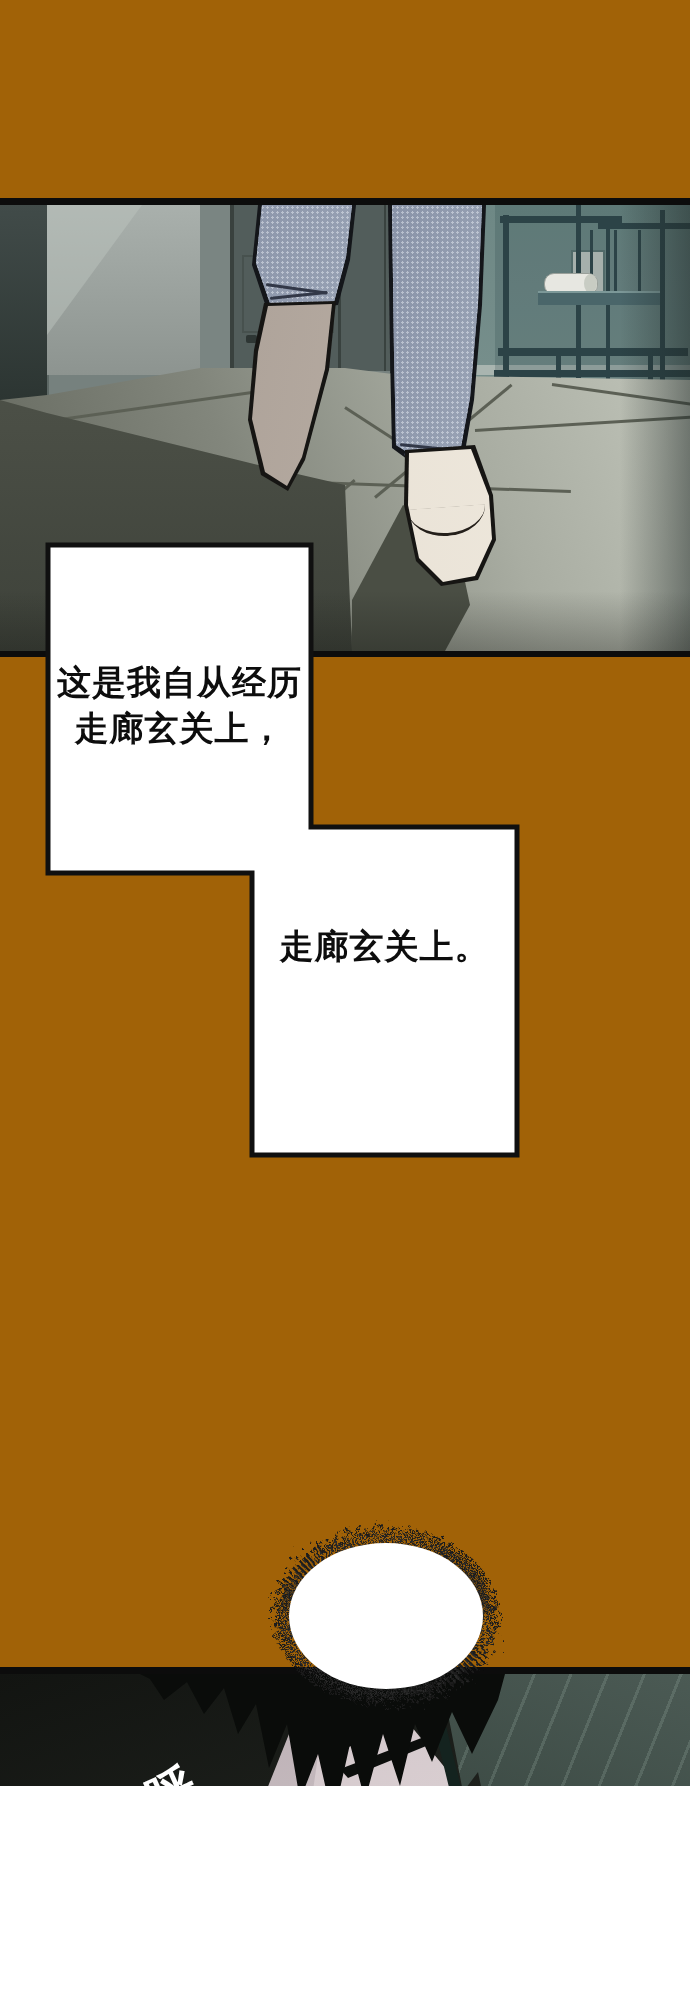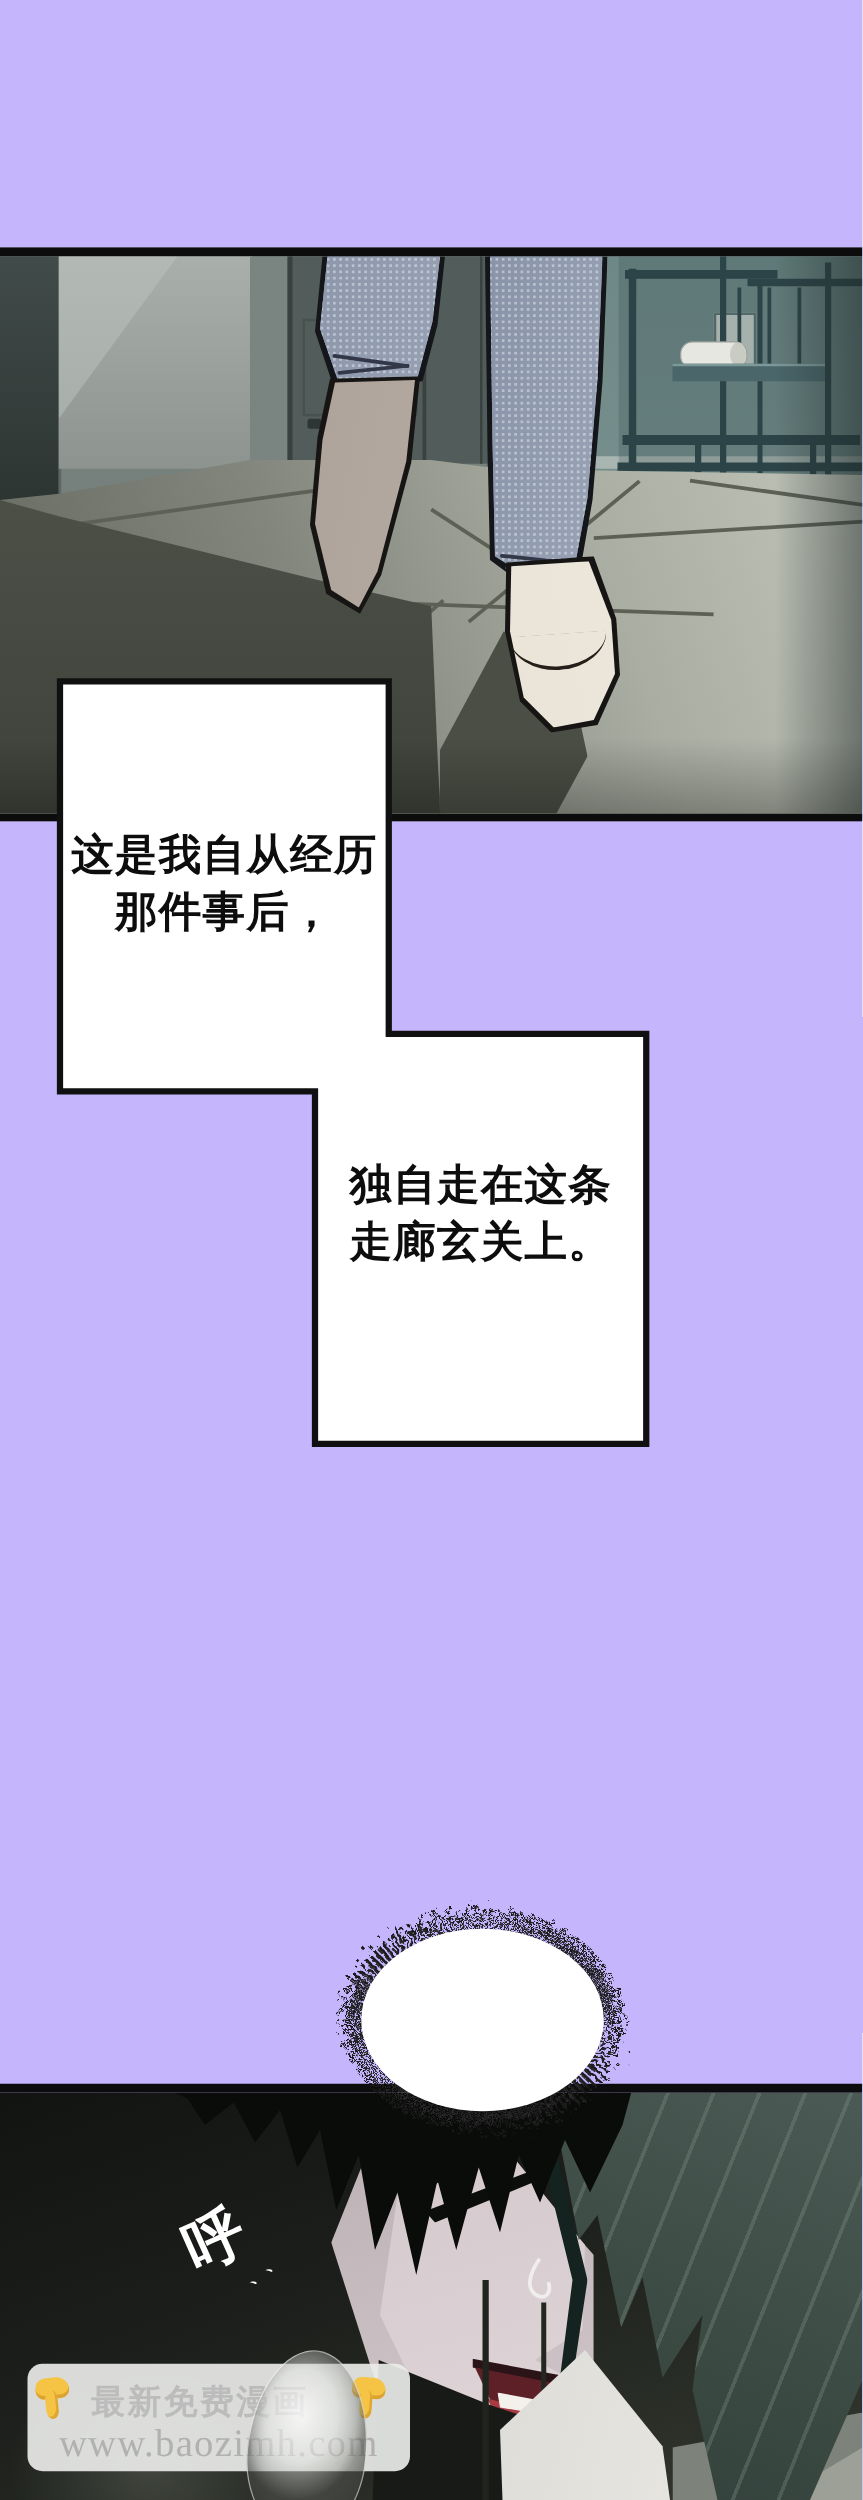--- a/index.html
+++ b/index.html
@@ -1,17 +1,17 @@
 <!DOCTYPE html>
 <html><head>
 <meta charset="utf-8">
 <style>
   html,body{margin:0;padding:0;background:#ffffff;}
-  #page{position:relative;width:690px;height:2000px;background:#c4b5fd;overflow:hidden;
-        font-family:Liberation Serif, serif;}
+  #page{position:relative;width:690px;height:1786px;background:#a16207;overflow:hidden;
+        font-family:Liberation Mono, monospace;}
   .abs{position:absolute;}
   
   #panel-top{position:absolute;left:0;top:198px;width:690px;height:459px;box-sizing:border-box;
              border-top:7px solid #0c0c0c;border-bottom:6px solid #0c0c0c;background:#76817e;overflow:hidden;}
   #panel-top .layer{position:absolute;left:0;top:0;width:690px;height:446px;}
   .grout{position:absolute;height:3px;background:#5c6055;transform-origin:left center;}
   .fold{position:absolute;height:3px;background:#323848;transform-origin:left center;border-radius:2px;}
   
   .narr-text{position:absolute;color:#0d0d0d;font-weight:bold;font-size:34px;line-height:1.36;
              text-align:center;letter-spacing:1px;z-index:6;}
@@ -151,24 +151,23 @@
 
     <div class="layer" style="background:linear-gradient(90deg,rgba(30,40,38,0) ,rgba(30,40,38,.5));left:620px;width:70px;"></div>
     <div class="layer" style="background:linear-gradient(180deg,rgba(18,20,16,0),rgba(18,20,16,.3));top:386px;height:60px;"></div>
   </div>
 
   <svg class="abs" style="left:0;top:0;z-index:5;" width="690" height="1200" viewBox="0 0 690 1200">
     <path d="M48,545 H311 V827 H517 V1155 H252 V873 H48 Z" fill="#ffffff" stroke="#101010" stroke-width="5" stroke-linejoin="miter"></path>
   </svg>
   <div class="narr-text" style="left:48px;top:662px;width:263px;">
     <div>这是我自从经历</div>
-    <div>那件事后，</div>
+    <div>走廊玄关上，</div>
   </div>
   <div class="narr-text" style="left:252px;top:926px;width:265px;">
-    <div>独自走在这条</div>
     <div>走廊玄关上。</div>
   </div>
 
   <div id="panel-bottom">
 
     <div class="layer" style="background:linear-gradient(170deg,#b7abb0,#d6cccf);
                 clip-path:polygon(313px 0,360px 0,475px 130px,475px 270px,395px 290px,300px 230px,265px 120px);"></div>
 
     <div class="layer" style="background:linear-gradient(165deg,#cfc3c7,#e3d9db);
                 clip-path:polygon(318px 82px,398px 36px,468px 122px,466px 190px,428px 214px,452px 227px,436px 263px,396px 252px,330px 232px,304px 178px);"></div>

